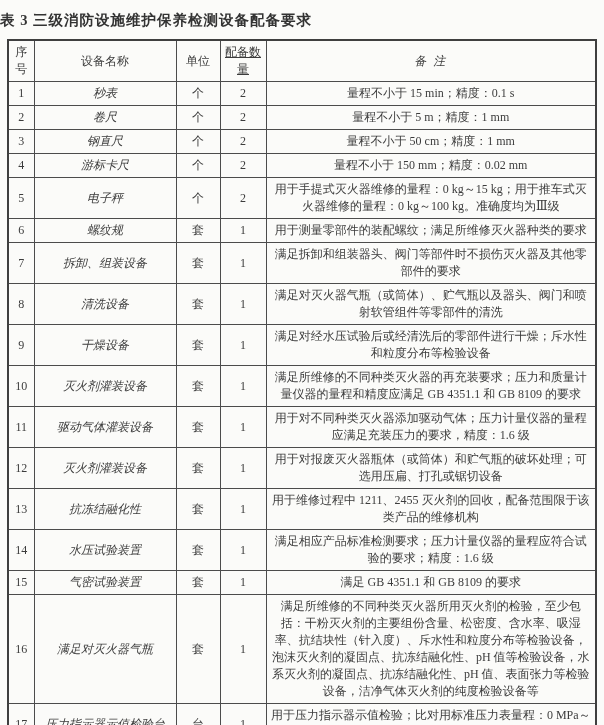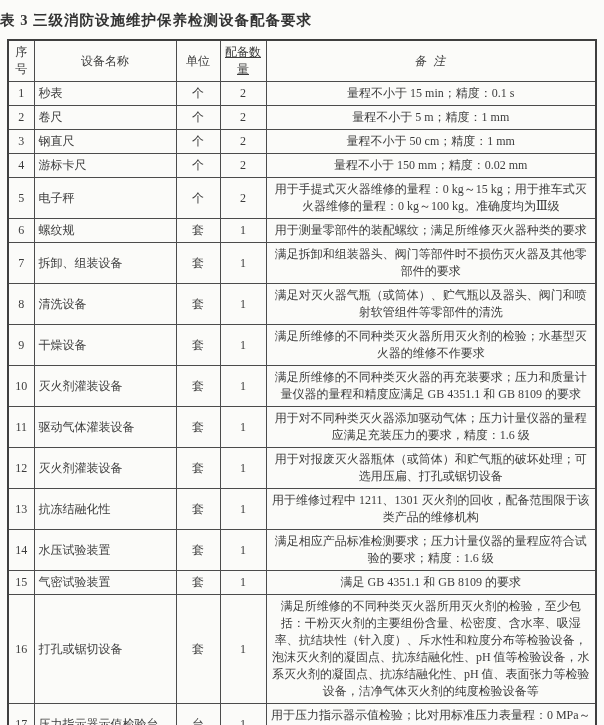--- a/index.html
+++ b/index.html
@@ -30,21 +30,21 @@
     word-break:break-all;
   }
   table.equip{border:2px solid #3f3f3f;}
   th{font-weight:normal;text-align:center;}
   .col-no{width:26px;}
   .col-name{width:142px;}
   .col-unit{width:44px;}
   .col-qty{width:46px;}
   .col-remark{width:330px;}
   .td-no,.td-unit,.td-qty{text-align:center;}
-  .td-name{}
+  .td-name{text-align:center;font-style:italic;}
   .td-remark{text-align:center;padding-left:6px;padding-right:5px;}
   th.h-no{padding:2px 6px;}
   th.h-qty{padding:2px 9px;text-decoration:underline;}
   th.h-remark{letter-spacing:2px;font-style:italic;}
 </style>
 </head>
 <body>
 
 <div class="page">
 
@@ -122,21 +122,21 @@
           <td class="td-name">清洗设备</td>
           <td class="td-unit">套</td>
           <td class="td-qty">1</td>
           <td class="td-remark">满足对灭火器气瓶（或筒体）、贮气瓶以及器头、阀门和喷射软管组件等零部件的清洗</td>
         </tr>
         <tr>
           <td class="td-no">9</td>
           <td class="td-name">干燥设备</td>
           <td class="td-unit">套</td>
           <td class="td-qty">1</td>
-          <td class="td-remark">满足所维修的不同种类灭火器所用灭火剂的检验；水基型灭火器的维修不作要求</td>
+          <td class="td-remark">满足对经水压试验后或经清洗后的零部件进行干燥；斥水性和粒度分布等检验设备</td>
         </tr>
         <tr>
           <td class="td-no">10</td>
           <td class="td-name">灭火剂灌装设备</td>
           <td class="td-unit">套</td>
           <td class="td-qty">1</td>
           <td class="td-remark">满足所维修的不同种类灭火器的再充装要求；压力和质量计量仪器的量程和精度应满足 GB 4351.1 和 GB 8109 的要求</td>
         </tr>
         <tr>
           <td class="td-no">11</td>
@@ -150,39 +150,39 @@
           <td class="td-name">灭火剂灌装设备</td>
           <td class="td-unit">套</td>
           <td class="td-qty">1</td>
           <td class="td-remark">用于对报废灭火器瓶体（或筒体）和贮气瓶的破坏处理；可选用压扁、打孔或锯切设备</td>
         </tr>
         <tr>
           <td class="td-no">13</td>
           <td class="td-name">抗冻结融化性</td>
           <td class="td-unit">套</td>
           <td class="td-qty">1</td>
-          <td class="td-remark">用于维修过程中 1211、1301 灭火剂的回收，配备范围限于该类产品的维修机构</td>
+          <td class="td-remark">用于维修过程中 1211、2455 灭火剂的回收，配备范围限于该类产品的维修机构</td>
         </tr>
         <tr>
           <td class="td-no">14</td>
           <td class="td-name">水压试验装置</td>
           <td class="td-unit">套</td>
           <td class="td-qty">1</td>
           <td class="td-remark">满足相应产品标准检测要求；压力计量仪器的量程应符合试验的要求；精度：1.6 级</td>
         </tr>
         <tr>
           <td class="td-no">15</td>
           <td class="td-name">气密试验装置</td>
           <td class="td-unit">套</td>
           <td class="td-qty">1</td>
           <td class="td-remark">满足 GB 4351.1 和 GB 8109 的要求</td>
         </tr>
         <tr>
           <td class="td-no">16</td>
-          <td class="td-name">打孔或锯切设备</td>
+          <td class="td-name">满足对灭火器气瓶</td>
           <td class="td-unit">套</td>
           <td class="td-qty">1</td>
           <td class="td-remark">满足所维修的不同种类灭火器所用灭火剂的检验，至少包括：干粉灭火剂的主要组份含量、松密度、含水率、吸湿率、抗结块性（针入度）、斥水性和粒度分布等检验设备，泡沫灭火剂的凝固点、抗冻结融化性、pH 值等检验设备，水系灭火剂的凝固点、抗冻结融化性、pH 值、表面张力等检验设备，洁净气体灭火剂的纯度检验设备等</td>
         </tr>
         <tr>
           <td class="td-no">17</td>
           <td class="td-name">压力指示器示值检验台</td>
           <td class="td-unit">台</td>
           <td class="td-qty">1</td>
           <td class="td-remark">用于压力指示器示值检验；比对用标准压力表量程：0 MPa～4 MPa；精度：0.25 级；加压介质为气体</td>

